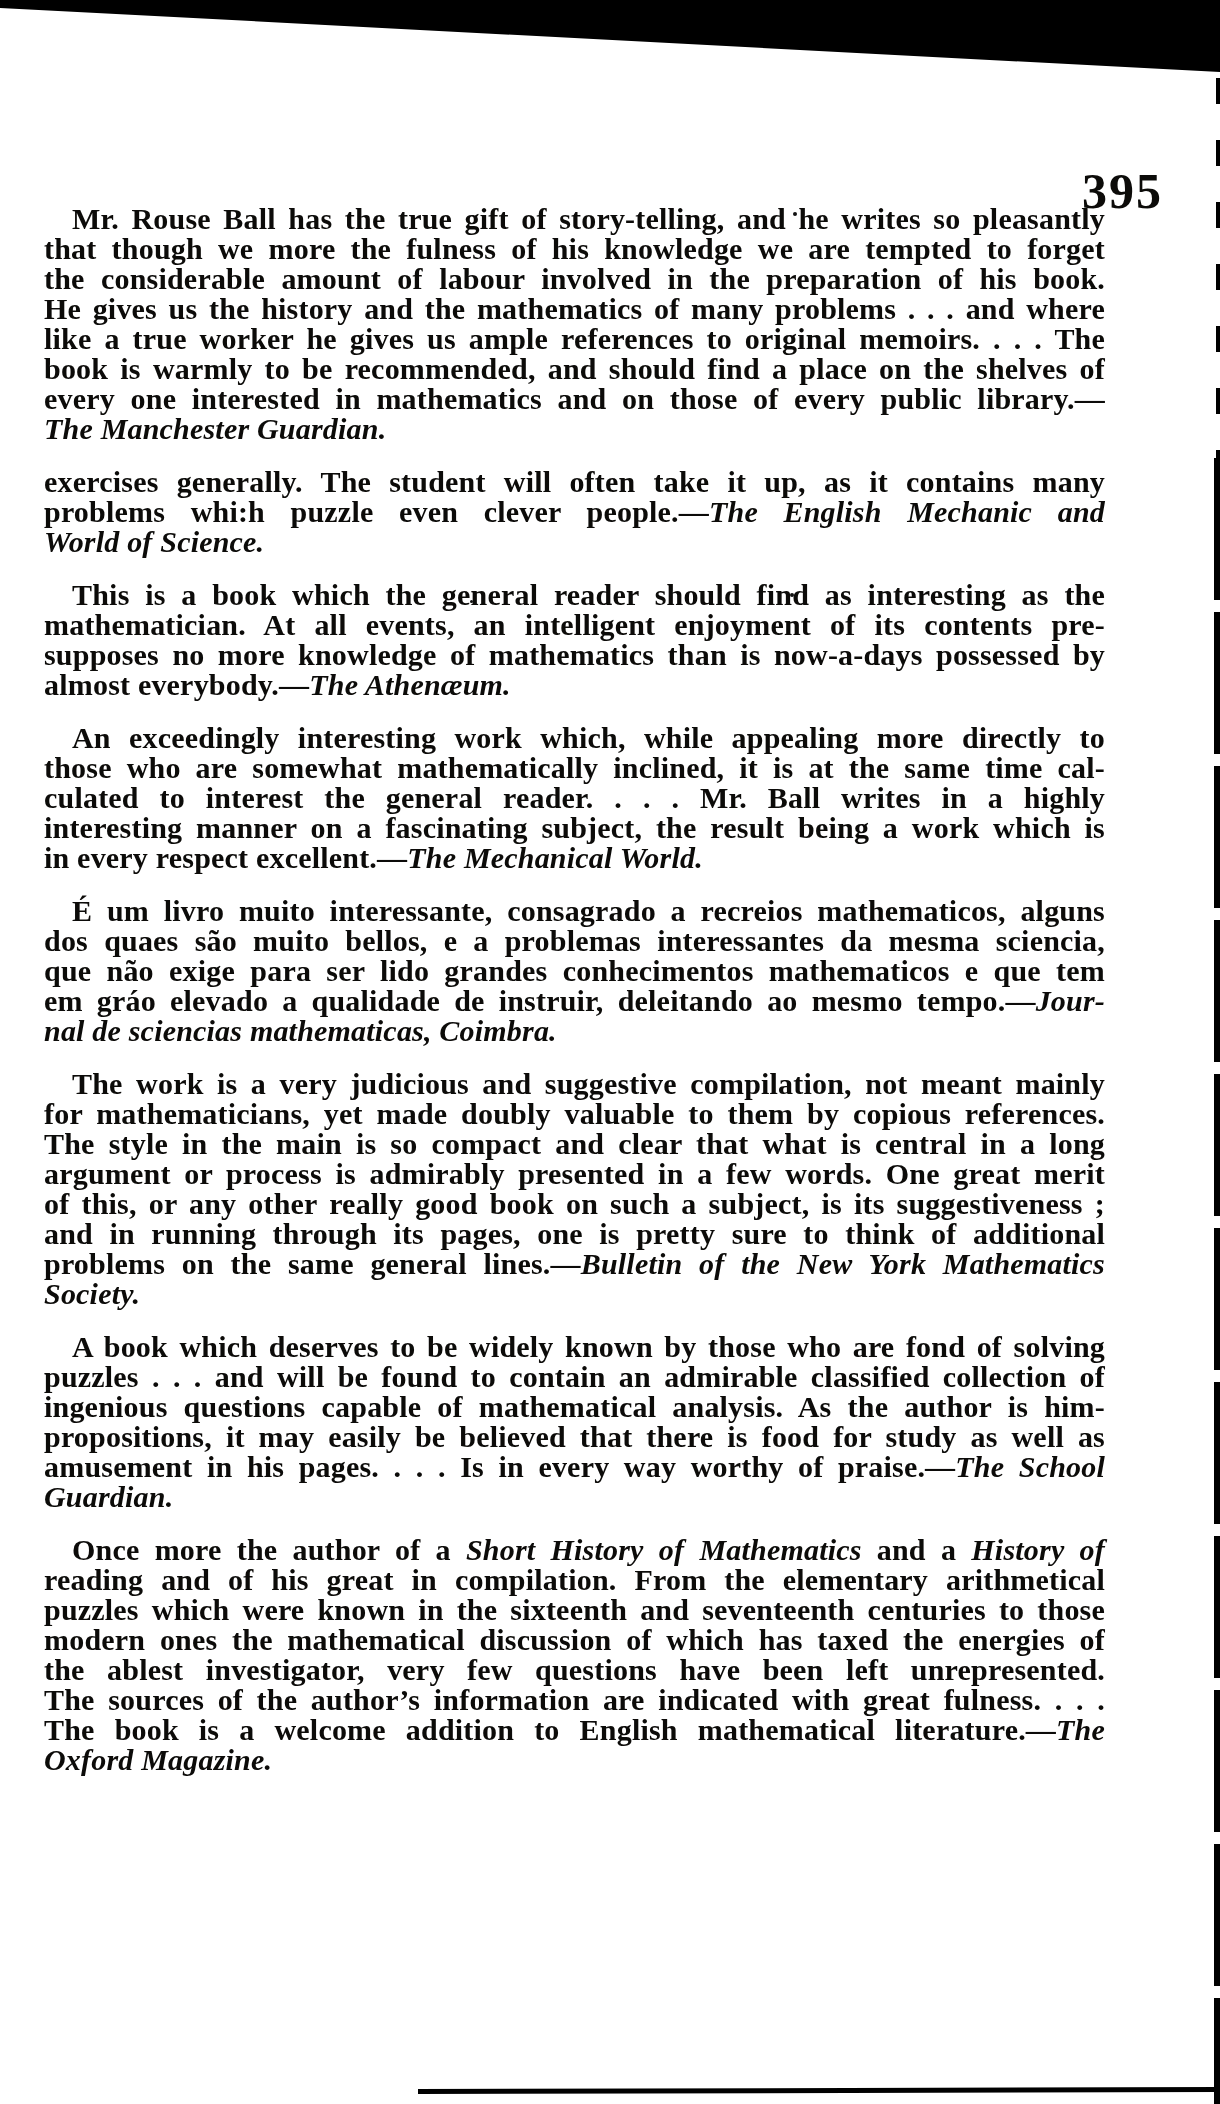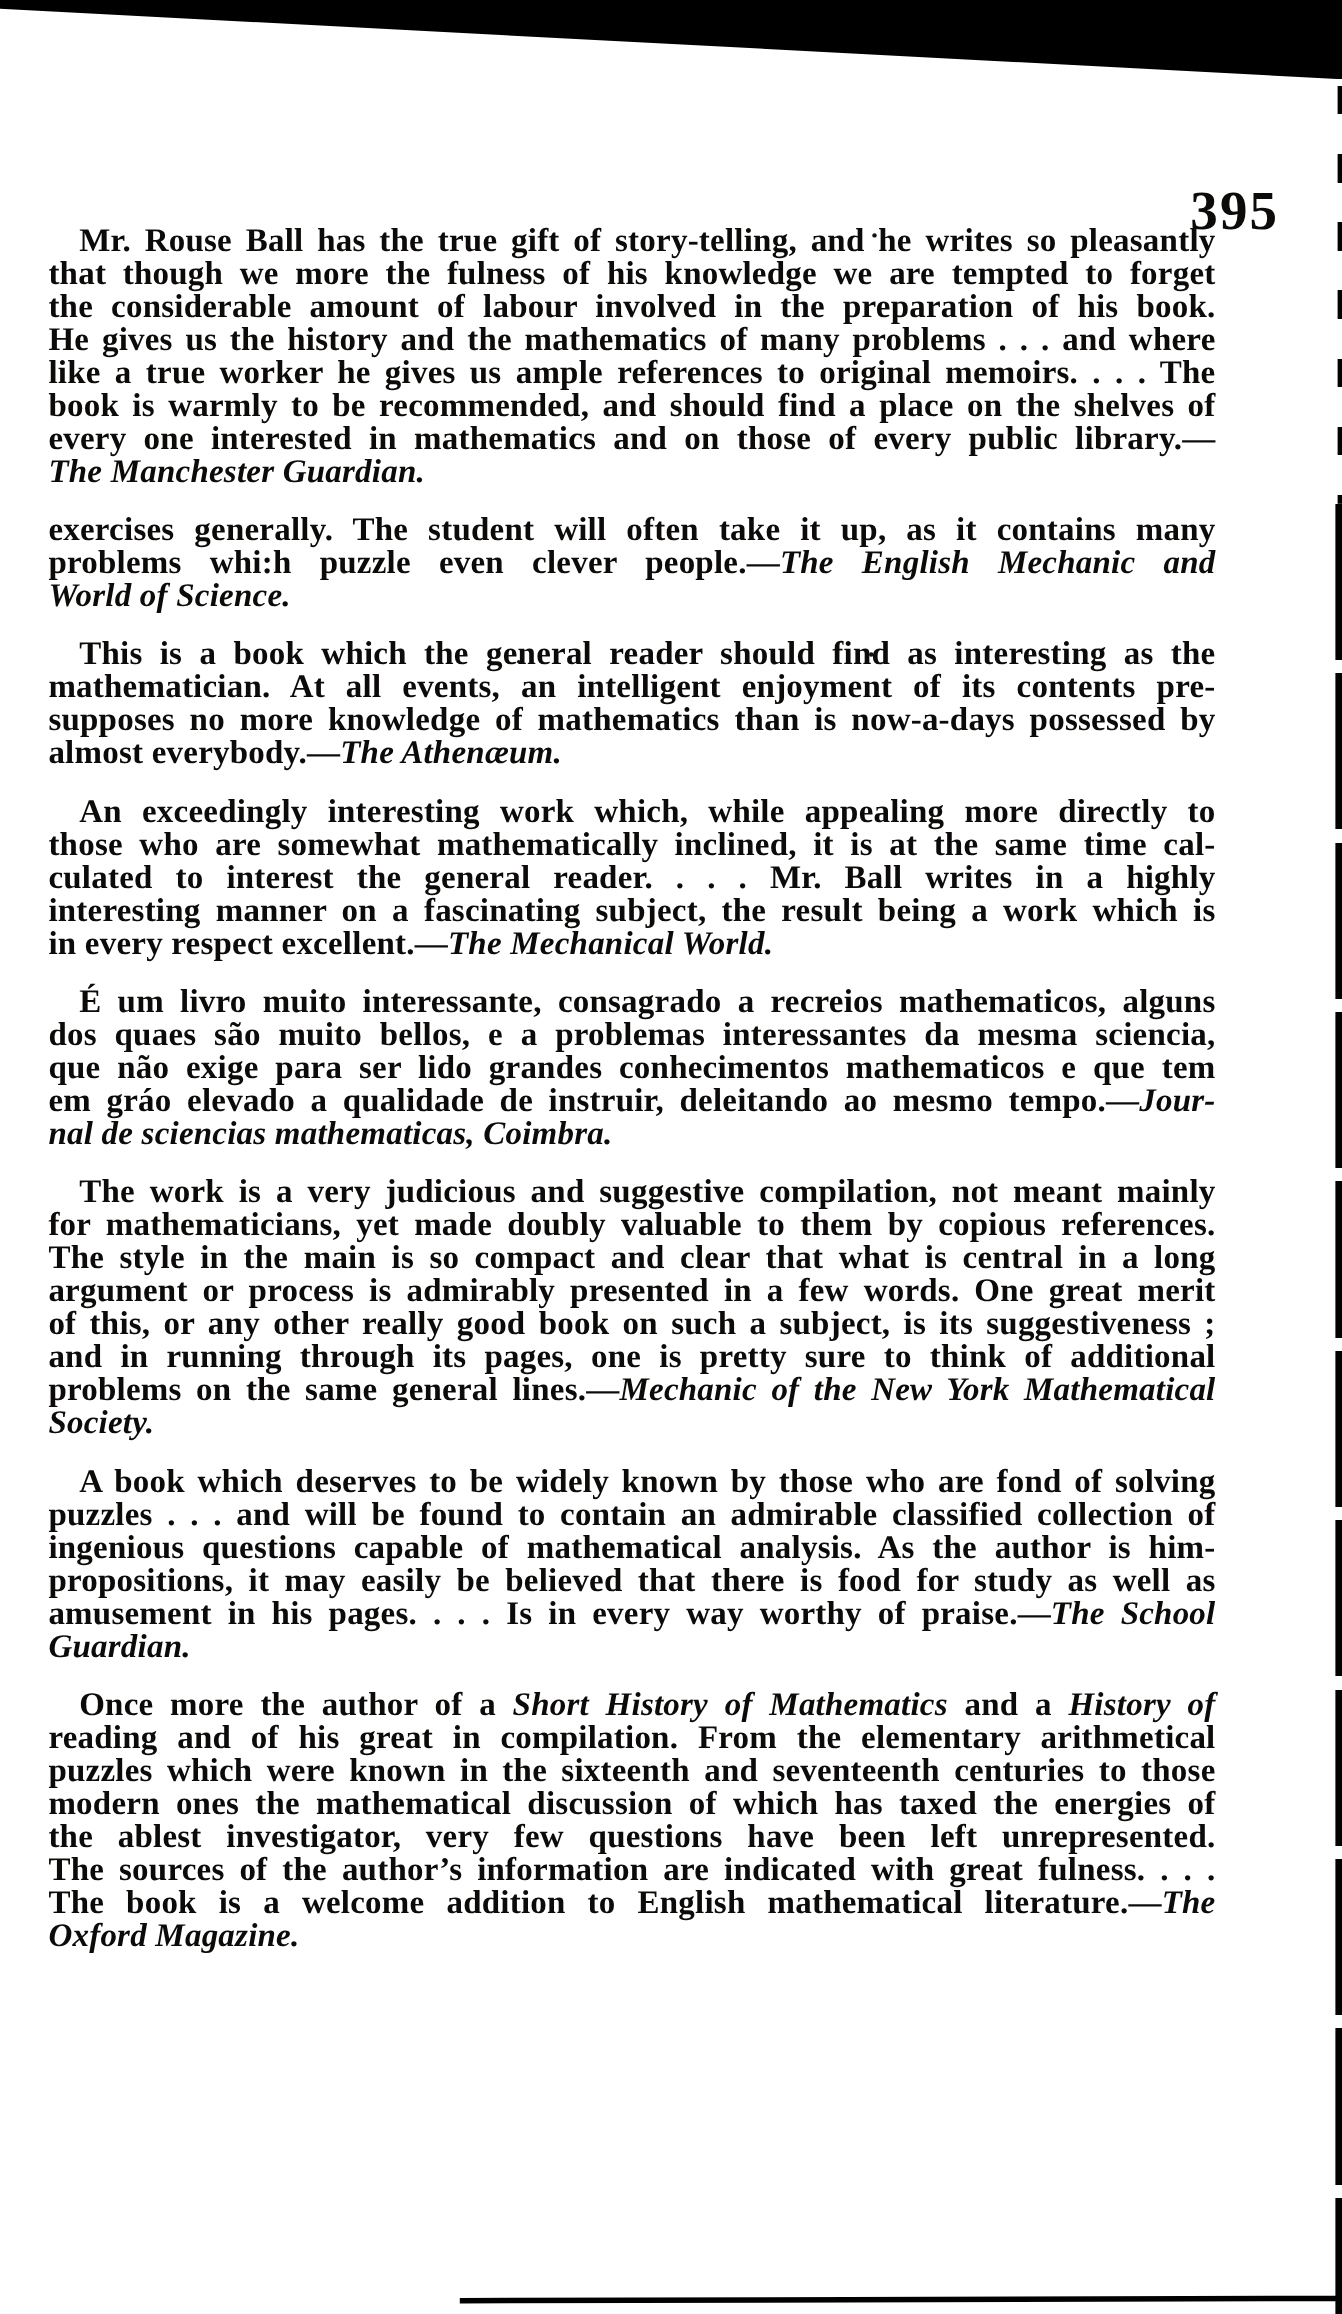--- a/index.html
+++ b/index.html
@@ -128,21 +128,21 @@
         <div class="line">em gráo elevado a qualidade de instruir, deleitando ao mesmo tempo.—<i>Jour-</i></div>
         <div class="line last"><i>nal de sciencias mathematicas, Coimbra.</i></div>
       </div>
       <div class="para">
         <div class="line first">The work is a very judicious and suggestive compilation, not meant mainly</div>
         <div class="line">for mathematicians, yet made doubly valuable to them by copious references.</div>
         <div class="line">The style in the main is so compact and clear that what is central in a long</div>
         <div class="line">argument or process is admirably presented in a few words.  One great merit</div>
         <div class="line">of this, or any other really good book on such a subject, is its suggestiveness ;</div>
         <div class="line">and in running through its pages, one is pretty sure to think of additional</div>
-        <div class="line">problems on the same general lines.—<i>Mechanic of the New York Mathematical</i></div>
+        <div class="line">problems on the same general lines.—<i>Bulletin of the New York Mathematics</i></div>
         <div class="line last"><i>Society.</i></div>
       </div>
       <div class="para">
         <div class="line first">A book which deserves to be widely known by those who are fond of solving</div>
         <div class="line">puzzles . . . and will be found to contain an admirable classified collection of</div>
         <div class="line">ingenious questions capable of mathematical analysis.  As the author is him-</div>
         <div class="line">propositions, it may easily be believed that there is food for study as well as</div>
         <div class="line">amusement in his pages. . . . Is in every way worthy of praise.—<i>The School</i></div>
         <div class="line last"><i>Guardian.</i></div>
       </div>

